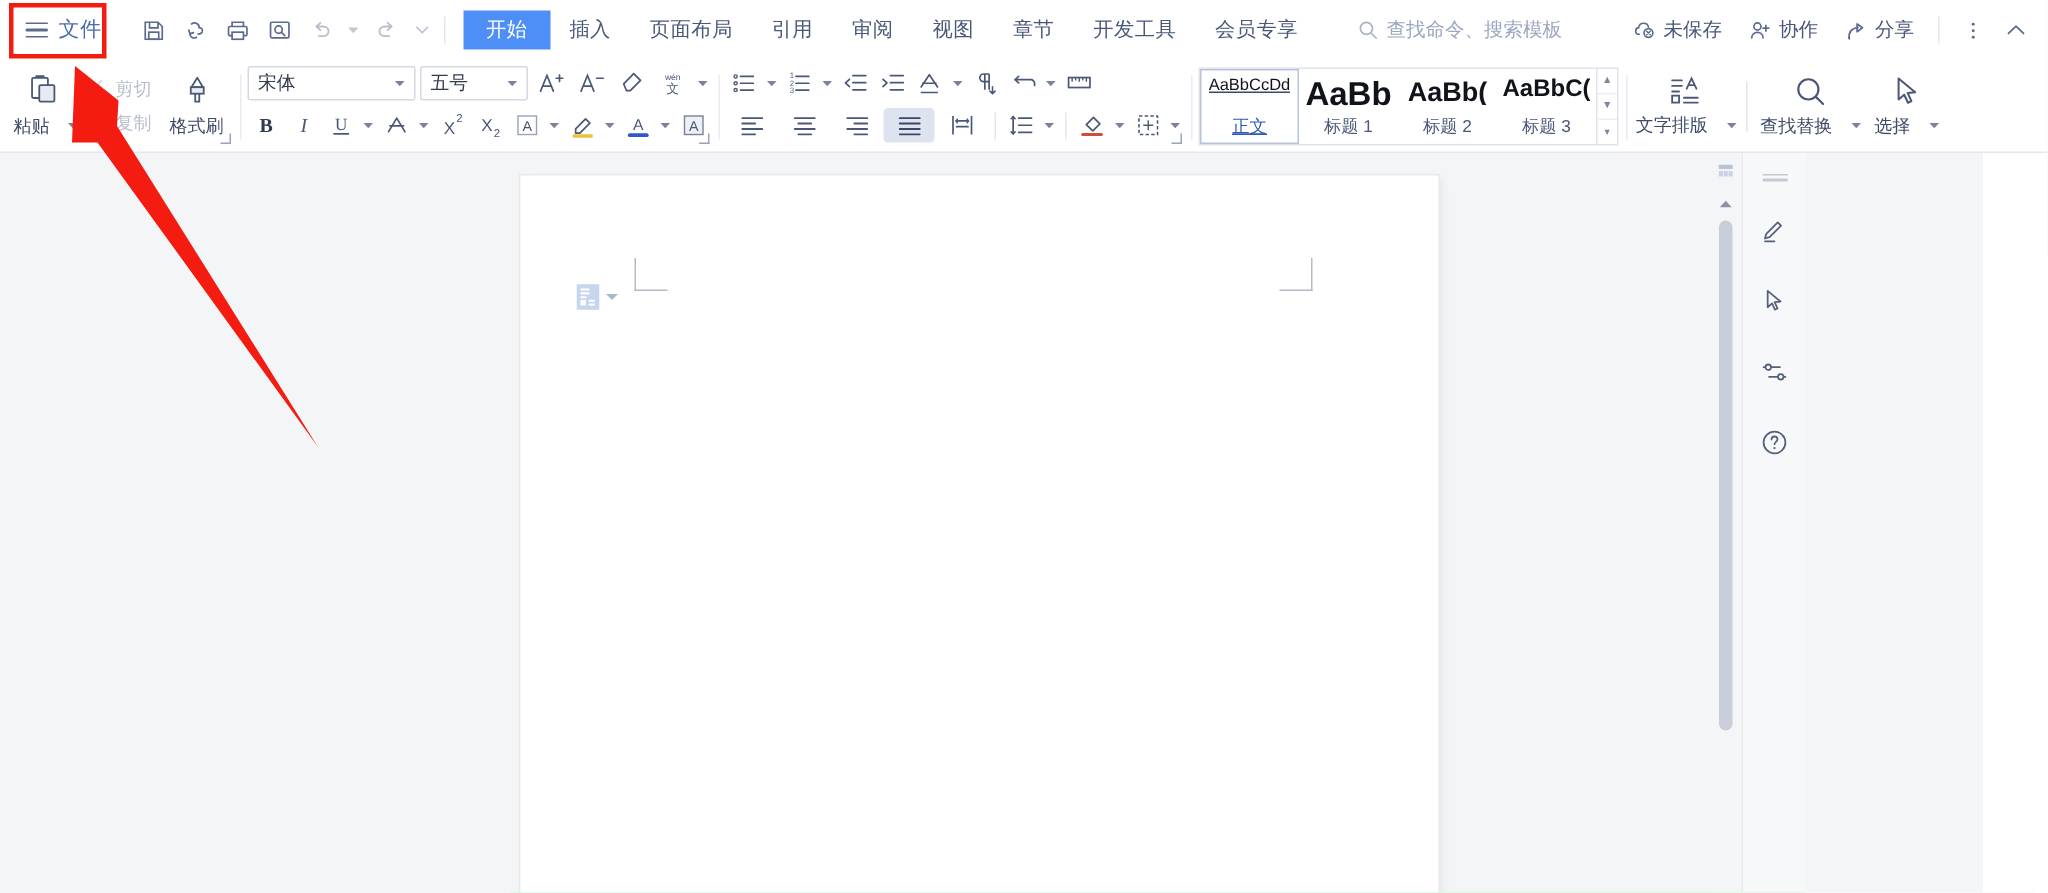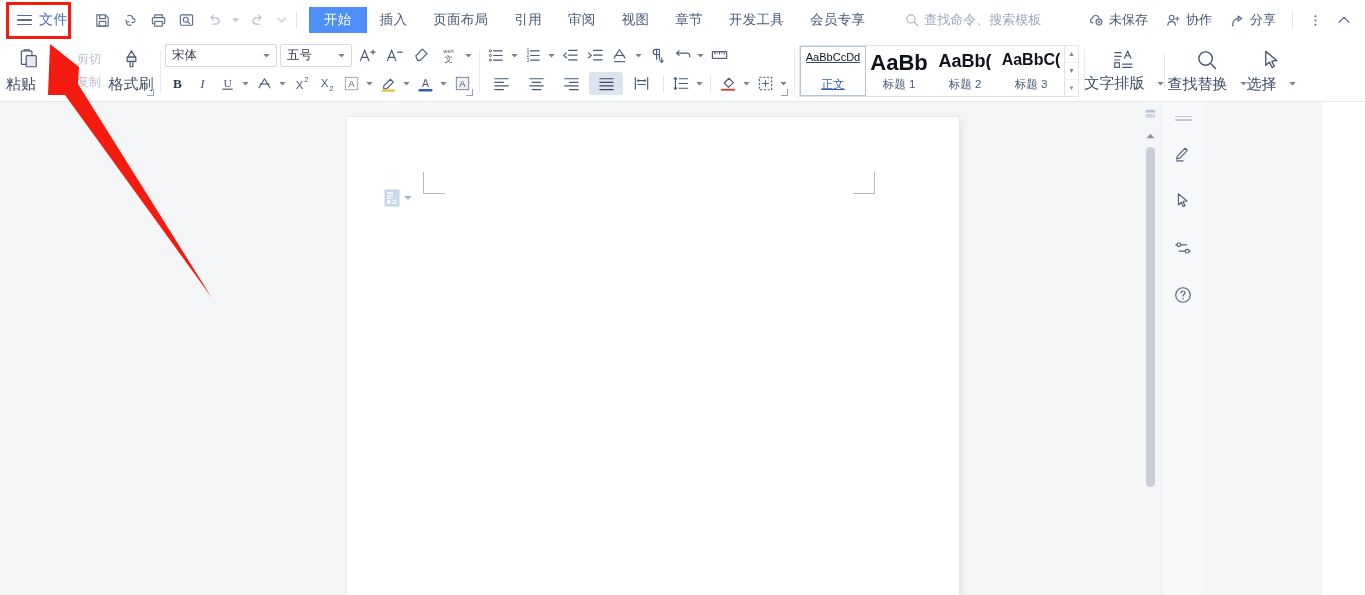--- a/index.html
+++ b/index.html
@@ -72,21 +72,21 @@
   .dlg-launcher::after {
     content:""; position:absolute; right:1px; bottom:1px;
     width:6px; height:6px; border-right:1px solid #9aa3b8; border-bottom:1px solid #9aa3b8;
   }
 
   
   .bigbtn {
     width:45px; height:54px; display:flex; flex-direction:column; align-items:center;
     justify-content:center; gap:2px; border-radius:4px; cursor:pointer;
   }
-  .bigbtn .cap { font-size:15px; color:#3e4a66; display:flex; align-items:center; gap:12px; white-space:nowrap; }
+  .bigbtn .cap { font-size:12px; color:#3e4a66; display:flex; align-items:center; gap:12px; white-space:nowrap; }
 
   .smallcol { display:flex; flex-direction:column; justify-content:center; gap:2px; height:54px; }
   .smallbtn {
     display:flex; align-items:center; gap:5px; padding:2px 6px 2px 3px;
     border-radius:3px; cursor:pointer; font-size:12px; color:#3e4a66; white-space:nowrap;
   }
   .smallbtn.disabled { color:#b9bfcd; }
   .smallbtn.disabled svg { opacity:.45; }
 
   

